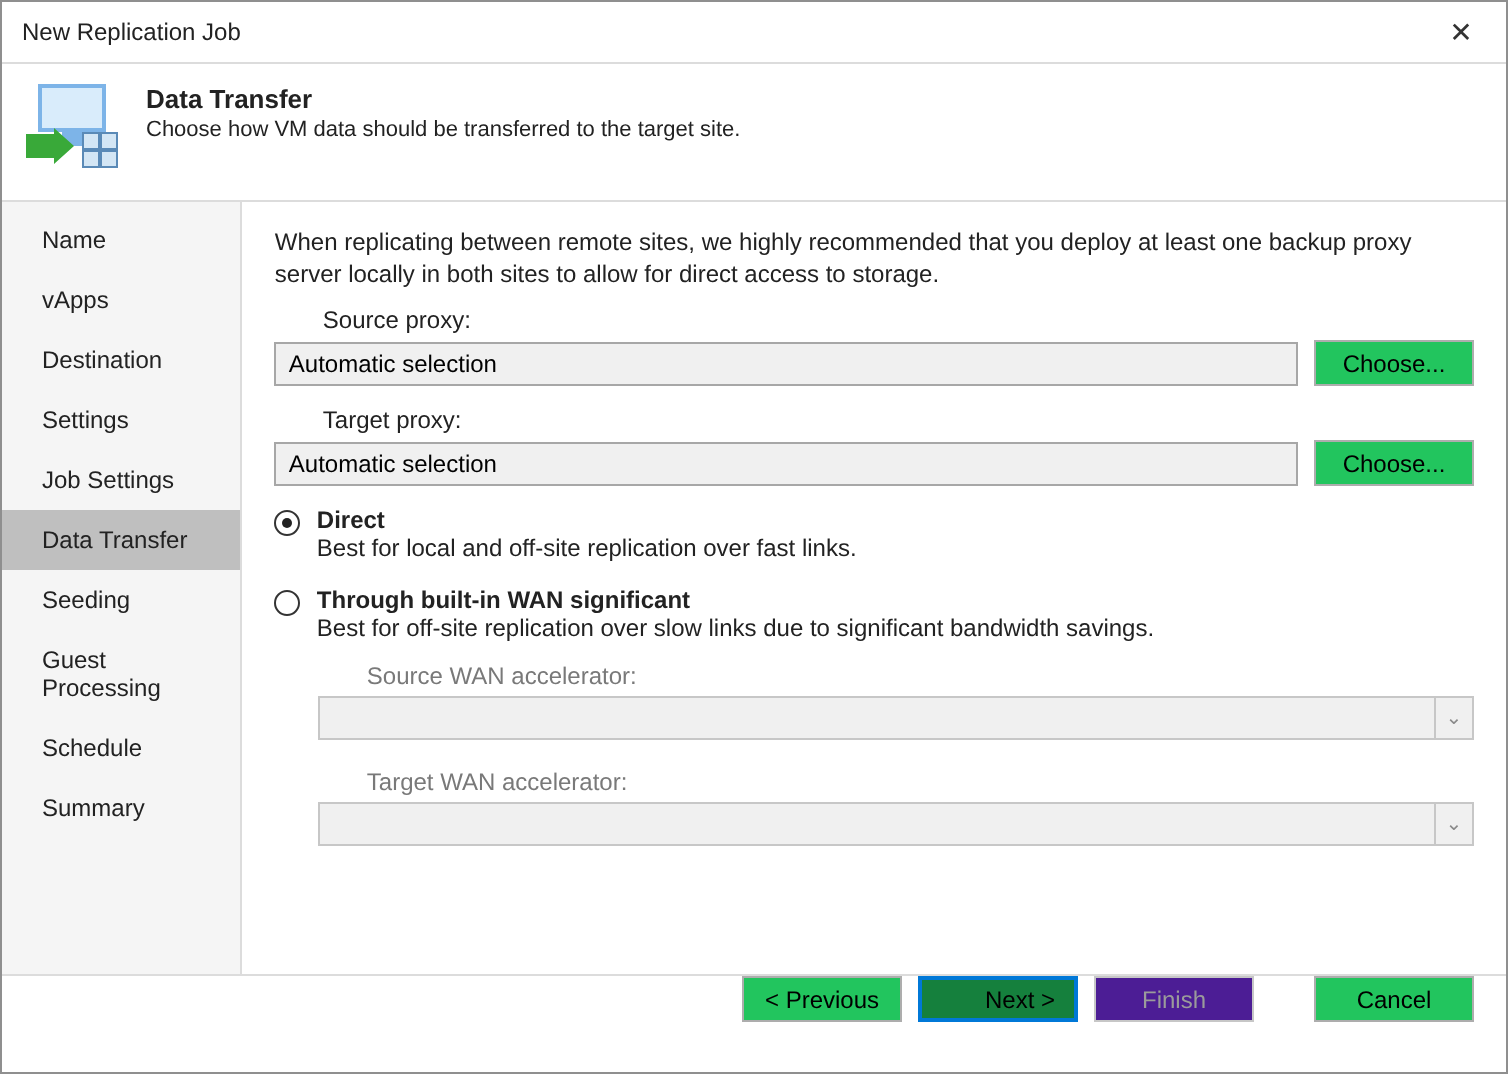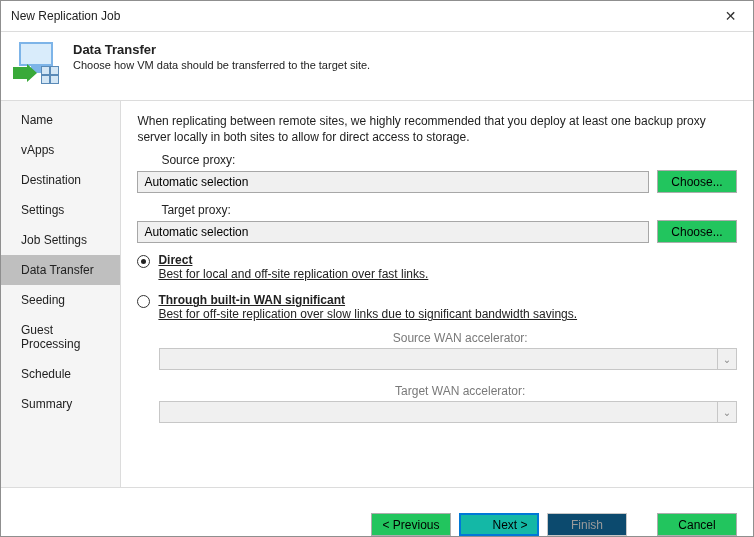--- a/index.html
+++ b/index.html
@@ -125,35 +125,34 @@
     justify-content: center;
     padding: 0 10px;
     box-sizing: border-box;
     font-size: 12px;
     color: #000;
     cursor: default;
   }
   .btn.primary {
     border: 1px solid #0078d7;
     box-shadow: inset 0 0 0 1px #0078d7;
-    background: #14b8a6;
+    background: #15803d;
     padding-left: 32px;
   }
   .btn.disabled {
     color: #9b9b9b;
-    background: #0c4a6e;
+    background: #4c1d95;
     border-color: #c7c7c7;
   }
 
   .radio-block {
     display: flex;
     align-items: flex-start;
     gap: 8px;
     margin-top: 4px;
-    text-decoration: underline;
   }
   .radio-circle {
     width: 13px;
     height: 13px;
     border-radius: 50%;
     border: 1px solid #333;
     box-sizing: border-box;
     margin-top: 2px;
     display: inline-flex;
     align-items: center;
@@ -165,21 +164,21 @@
     width:5px; height:5px; border-radius:50%;
     background:#222;
   }
   .radio-text .r-title { font-weight: bold; }
   .radio-text .r-desc { color:#222; }
 
   .sub-block {
     margin-left: 22px;
     margin-top: 10px;
   }
-  .sub-block .field-label { color:#797979;text-align:center; }
+  .sub-block .field-label { color:#797979; }
   .combo {
     height: 22px;
     border: 1px solid #c7c7c7;
     background: #f0f0f0;
     display: flex;
     align-items: center;
     justify-content: flex-end;
     box-sizing: border-box;
   }
   .combo .arrow {
@@ -187,21 +186,21 @@
     height: 100%;
     border-left: 1px solid #c7c7c7;
     display:flex; align-items:center; justify-content:center;
     color:#8a8a8a;
     font-size:10px;
   }
 
   .footer {
     height: 48px;
     display: flex;
-    align-items: flex-end;
+    align-items: flex-start;
     justify-content: flex-end;
     gap: 8px;
     padding: 0 16px;
   }
   .footer .gap { width: 14px; }
 
   
   .hi-monitor {
     position:absolute; left:4px; top:0;
     width:34px; height:24px;

